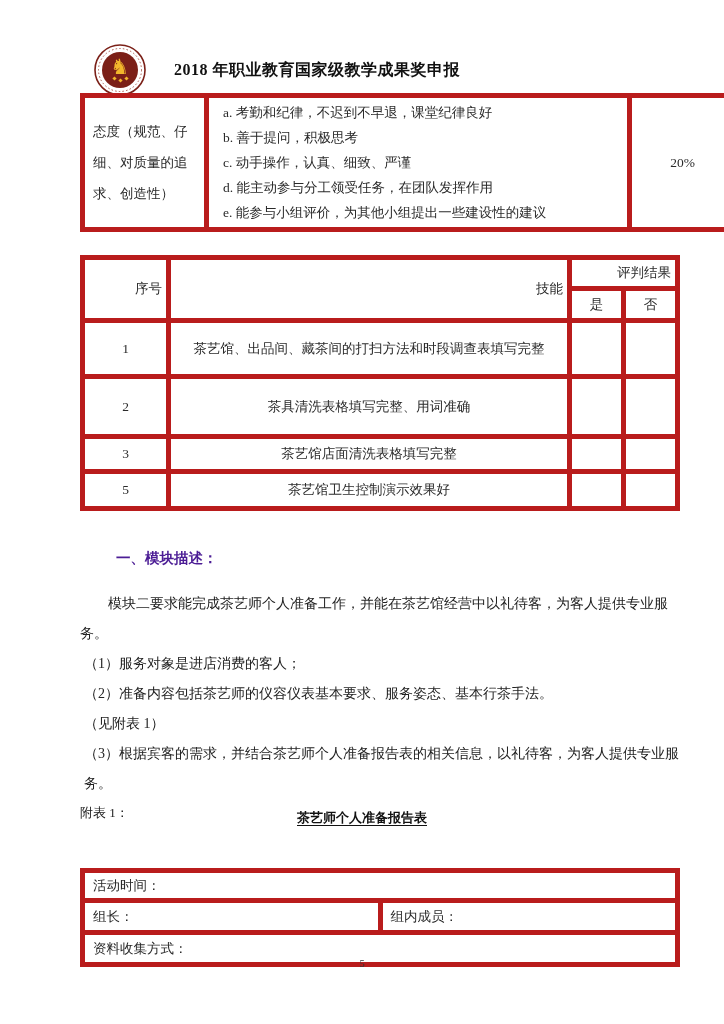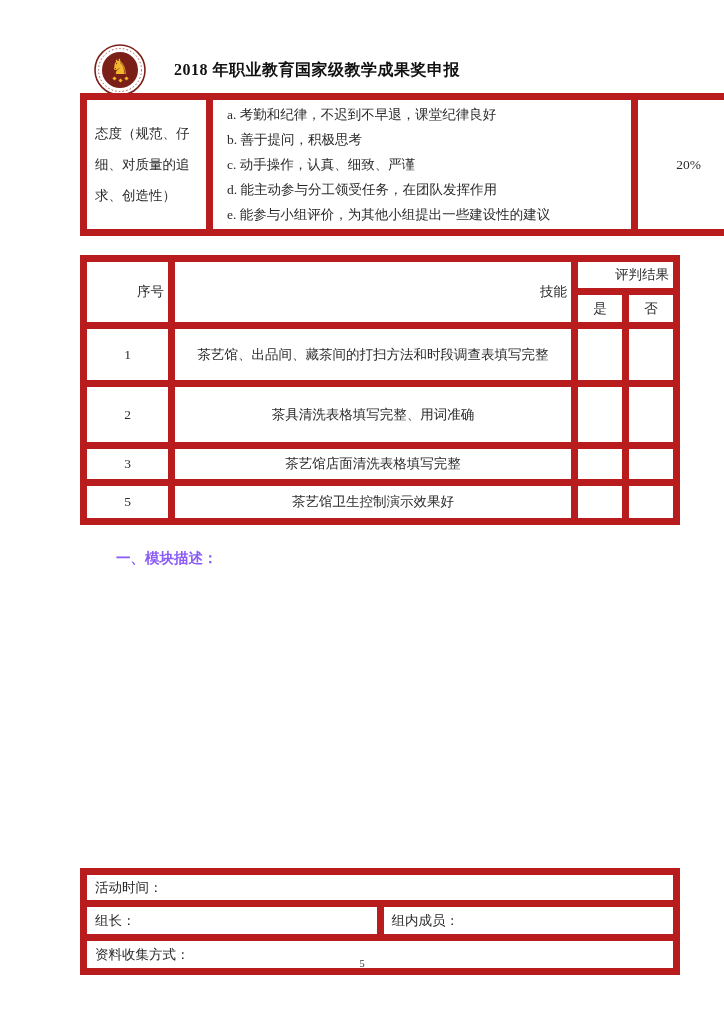--- a/index.html
+++ b/index.html
@@ -11,21 +11,21 @@
   .page { position:relative; width:724px; height:1024px; overflow:hidden; background:#fff; }
 
   
   .header { position:absolute; left:94px; top:44px; display:flex; align-items:center; gap:16px; }
   .logo { width:52px; height:52px; flex:0 0 auto; }
   .header-title { font-weight:bold; font-size:16px; color:#111; letter-spacing:0.5px; white-space:nowrap;margin-left:12px; }
 
   
   .doc-table { border-collapse:collapse; table-layout:fixed; width:600px; }
   .doc-table td, .doc-table th {
-    border:7px solid #b91c1c; font-weight:normal;
+    border:5px solid #b91c1c; font-weight:normal;
     font-size:13.5px; color:#2a2a2a; padding:0 4px; overflow:hidden;
   }
 
   
   .attitude-table { position:absolute; left:80px; top:93px; height:130px; }
   .attitude-table .cat-cell { width:103px; vertical-align:middle; line-height:31px; padding:0 8px; }
   .attitude-table .items-cell { width:398px; vertical-align:middle; padding:2px 6px 2px 14px; }
   .attitude-table .items-cell div { line-height:25px; white-space:nowrap; }
   .attitude-table .weight-cell { width:93px; text-align:center; vertical-align:middle; }
 
@@ -38,21 +38,21 @@
   .skills-table .col-no  { width:72px; }
   .skills-table tr.hdr-top td { height:26px;text-align:right; }
   .skills-table tr.hdr-bot td { height:27px; }
   .skills-table tr.r1 td { height:51px; }
   .skills-table tr.r2 td { height:55px; }
   .skills-table tr.r3 td { height:30px; }
   .skills-table tr.r4 td { height:32px; }
 
   
   .module-title { position:absolute; left:0; width:724px; top:506px; text-align:center; font-weight:bold; font-size:15px; color:#111; }
-  .module-subtitle { position:absolute; left:116px; top:549px; font-weight:bold; font-size:14.5px; color:#8b5cf6;font-family:Liberation Mono, monospace; }
+  .module-subtitle { position:absolute; left:116px; top:549px; font-weight:bold; font-size:14.5px; color:#4c1d95;font-family:Liberation Mono, monospace; }
   .module-body { position:absolute; left:80px; top:589px; width:602px; font-size:14px; color:#222; }
   .module-body p { margin:0; line-height:30px; }
   .module-body p.indent { text-indent:2em; }
   .module-body p.list { padding-left:4px; }
   .module-body p.annex { font-size:13px; line-height:28px; }
 
   
   .report-caption { position:absolute; left:0; width:724px; top:809px; text-align:center; font-weight:bold; font-size:13px; color:#111; }
   .report-caption span { text-decoration:underline; text-underline-offset:3px; }
   .report-table { position:absolute; left:80px; top:868px; }
@@ -134,21 +134,32 @@
         <td>5</td>
         <td>茶艺馆卫生控制演示效果好</td>
         <td></td>
         <td></td>
       </tr>
     </tbody>
   </table>
 
   <div class="module-subtitle">一、模块描述：</div>
 
+  <div class="module-body">
+    <p class="indent">模块二要求能完成茶艺师个人准备工作，并能在茶艺馆经营中以礼待客，为客人提供专业服务。</p>
+    <p class="list">（1）服务对象是进店消费的客人；</p>
+    <p class="list">（2）准备内容包括茶艺师的仪容仪表基本要求、服务姿态、基本行茶手法。</p>
+    <p class="list">（见附表 1）</p>
+    <p class="list">（3）根据宾客的需求，并结合茶艺师个人准备报告表的相关信息，以礼待客，为客人提供专业服务。</p>
+    <p class="annex">附表 1：</p>
+  </div>
 
+  <div class="report-caption">
+    <span>茶艺师个人准备报告表</span>
+  </div>
   <table class="doc-table report-table">
     <tbody>
       <tr class="rr1">
         <td colspan="2">活动时间：</td>
       </tr>
       <tr class="rr2">
         <td class="leader-cell">组长：</td>
         <td>组内成员：</td>
       </tr>
       <tr class="rr3">

